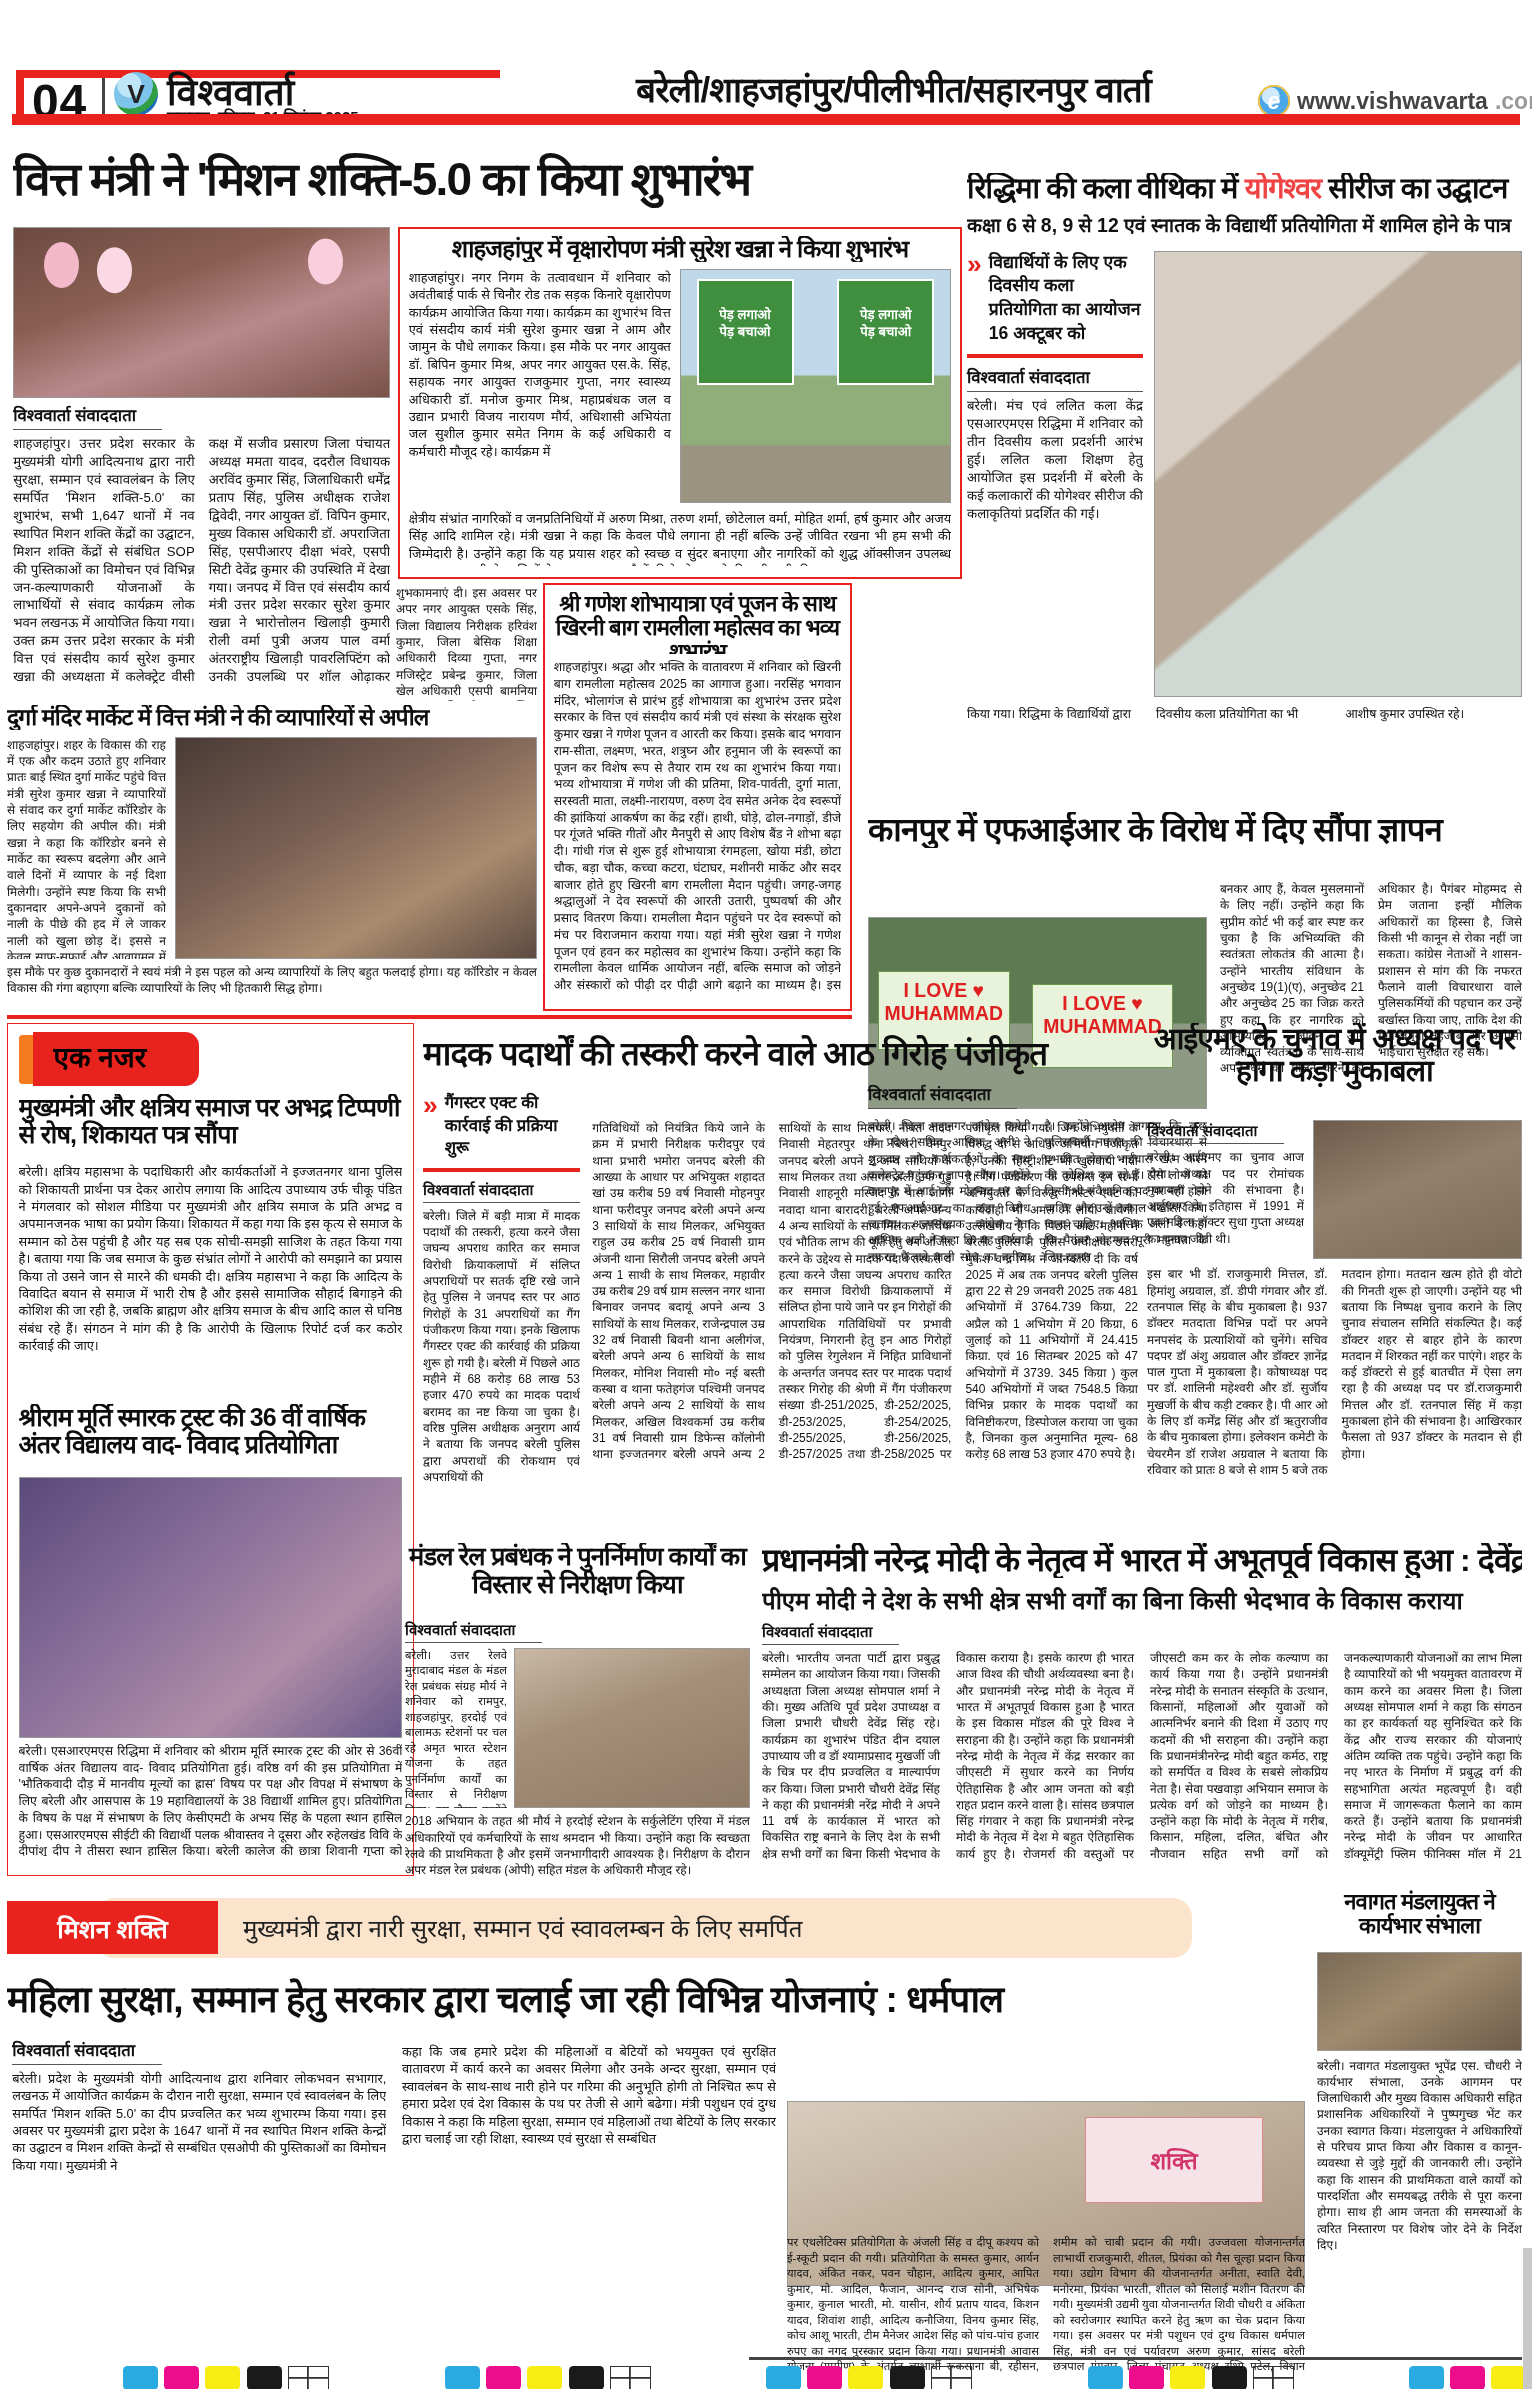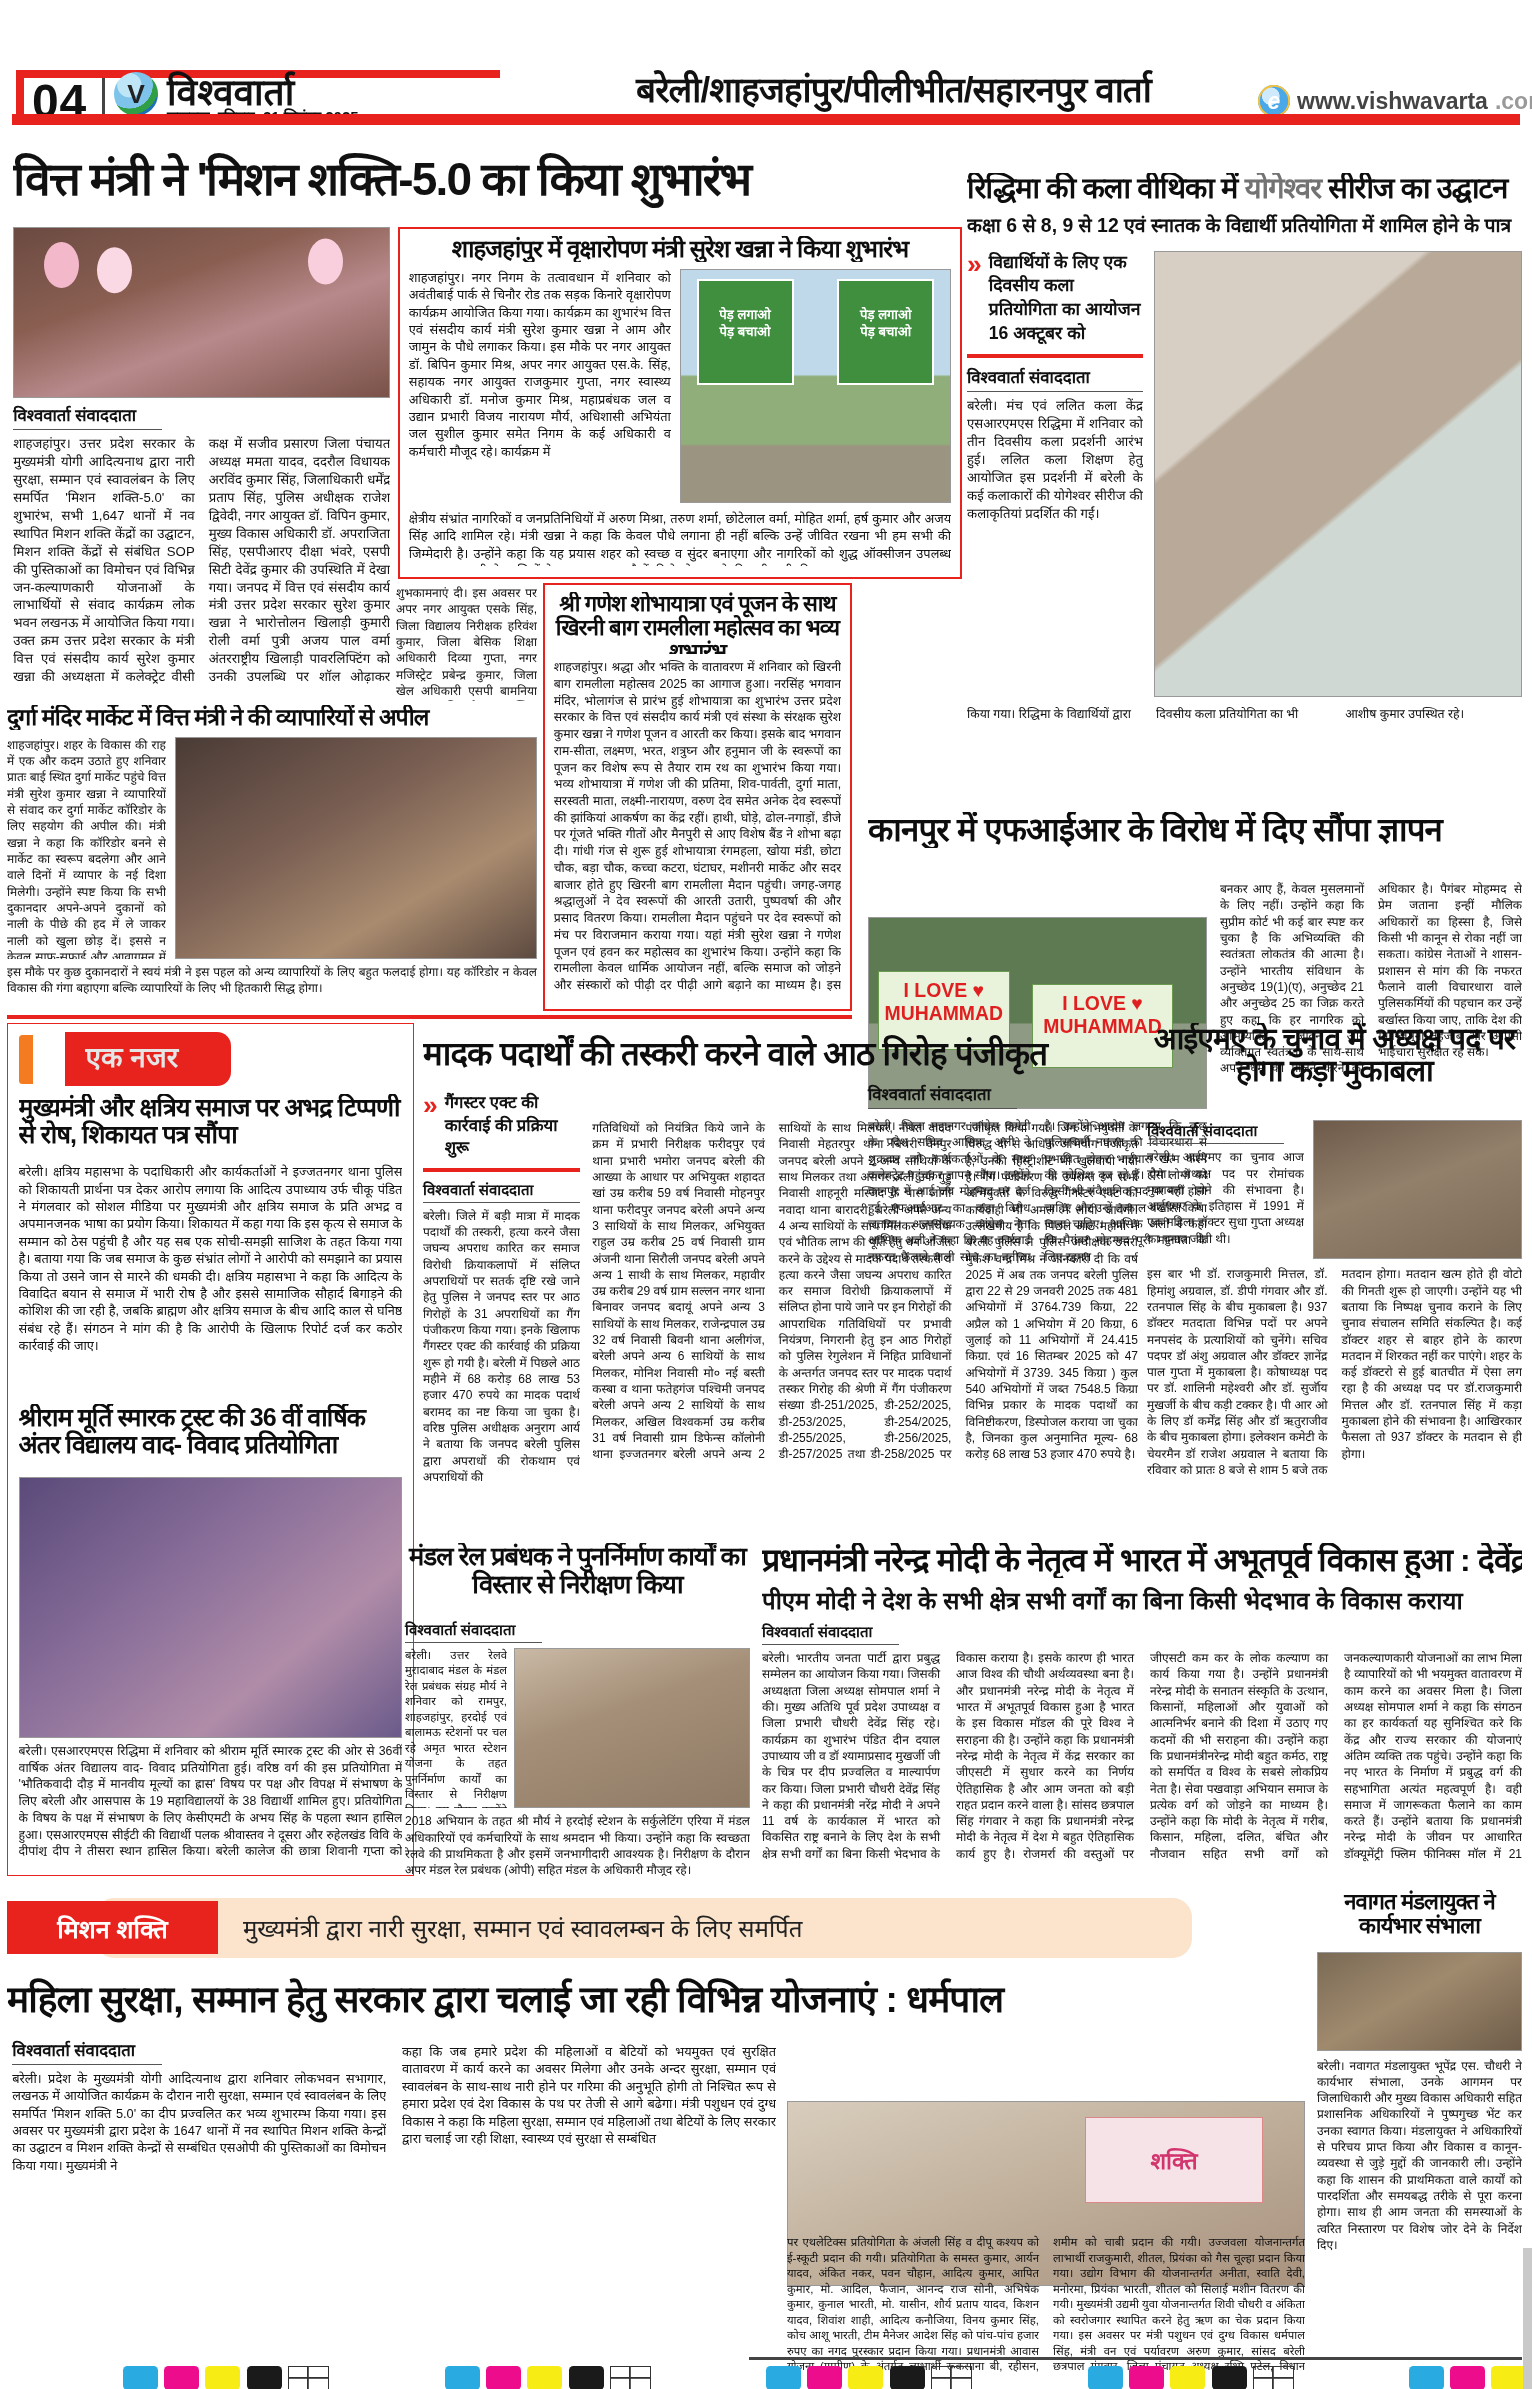--- a/index.html
+++ b/index.html
@@ -53,22 +53,22 @@
   .ph-ima{background:linear-gradient(160deg,#6d5a4a 0%,#93806b 45%,#7b6a57 100%);}
   .ph-stage{background:linear-gradient(140deg,#5a4a7a 0%,#8a6f9a 40%,#b08ca8 70%,#6a5a8a 100%);}
   .ph-rail{background:linear-gradient(160deg,#c9b9a5 0%,#a58f78 40%,#8f7a66 100%);}
   .ph-hall{background:linear-gradient(160deg,#d8cdbd 0%,#c2b29e 45%,#a8927e 100%);}
   .ph-office{background:linear-gradient(150deg,#7a6a55 0%,#a08a6e 45%,#6f5d4a 100%);}
   .pink-banner{position:absolute;right:8%;top:8%;width:34%;height:46%;background:#f6e3e8;border:1.8px solid #d88;
           color:#d2356d;font-weight:800;font-size:23px;display:flex;align-items:center;justify-content:center;}
   
   .pill{display:flex;align-items:center;height:49px;}
   .pill-orange{width:14px;height:49px;background:#f47b20;border-radius:3.5px 0 0 3.5px;}
-  .pill-red{background:#e8221d;color:#e5e5e5;font-size:28px;font-weight:bold;border-radius:0 14px 14px 0;
-            padding:0 53px 5.3px 21px;height:49px;display:flex;align-items:center;margin-left:32px;}
+  .pill-red{background:#e8221d;color:#000000;font-size:28px;font-weight:bold;border-radius:0 14px 14px 0;
+            padding:0 53px 5.3px 21px;height:49px;display:flex;align-items:center;}
   
   .strip-peach{position:absolute;left:88px;top:3.5px;right:0;height:60px;background:#fbe4cb;border-radius:19.4px;}
   .strip-tag{position:absolute;left:0;top:7px;width:211px;height:53px;background:#e8221d;color:#fff;
              font-size:25px;font-weight:bold;display:flex;align-items:center;justify-content:center;}
   .strip-text{position:absolute;left:236px;top:7px;height:53px;display:flex;align-items:center;
               font-size:24px;font-weight:normal;color:#222;}
   
   .marks{position:absolute;display:flex;gap:6.2px;}
   .m{width:35px;height:24px;border-radius:4.4px;display:inline-block;}
   .m-c{background:#29abe2;} .m-m{background:#ec0c8c;} .m-y{background:#f7ec13;} .m-k{background:#1a1a1a;}
@@ -100,21 +100,21 @@
       </span>
     <span class="site-main">www.vishwavarta</span>
       <span class="site-tld">.com</span>
   </div>
   <div class="red-rule"></div>
 
   <div class="abs h1 nw clip" style="left:13.2px;top:134px;width:949px;height:90px;font-size:46px;display:flex;align-items:center;">वित्त मंत्री ने 'मिशन शक्ति-5.0 का किया शुभारंभ</div>
 
   <div class="abs" style="left:967px;top:132px;width:555px;height:676px;">
     <div class="headline nw clip" style="margin-top:41px;font-size:29px;">
-      <span>रिद्धिमा की कला वीथिका में </span><span style="color:#737373">योगेश्वर</span><span> सीरीज का उद्घाटन</span>
+      <span>रिद्धिमा की कला वीथिका में </span><span style="color:#ef4444">योगेश्वर</span><span> सीरीज का उद्घाटन</span>
     </div>
     <div class="b nw clip" style="margin-top:7px;font-size:19.4px;">कक्षा 6 से 8, 9 से 12 एवं स्नातक के विद्यार्थी प्रतियोगिता में शामिल होने के पात्र</div>
     <div style="display:flex;gap:10.6px;margin-top:12.3px;height:446px;">
       <div style="width:176px;flex:none;display:flex;flex-direction:column;">
         <div class="chevrow">
           <span class="chev">»</span>
           <span class="b" style="font-size:17.6px;line-height:1.35;">विद्यार्थियों के लिए एक दिवसीय कला प्रतियोगिता का आयोजन 16 अक्टूबर को</span>
         </div>
         <div class="mini-rule"></div>
         <div class="byline">विश्ववार्ता संवाददाता</div>

